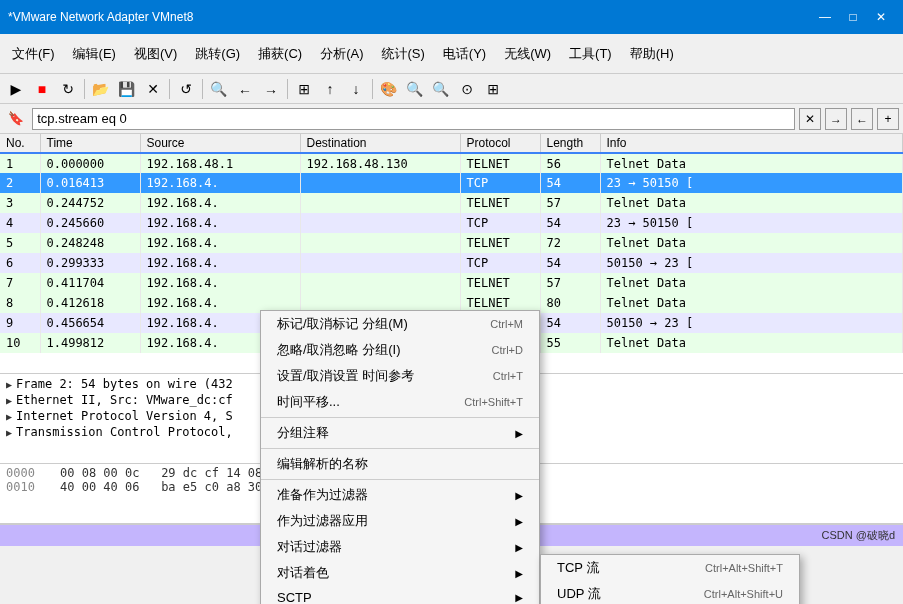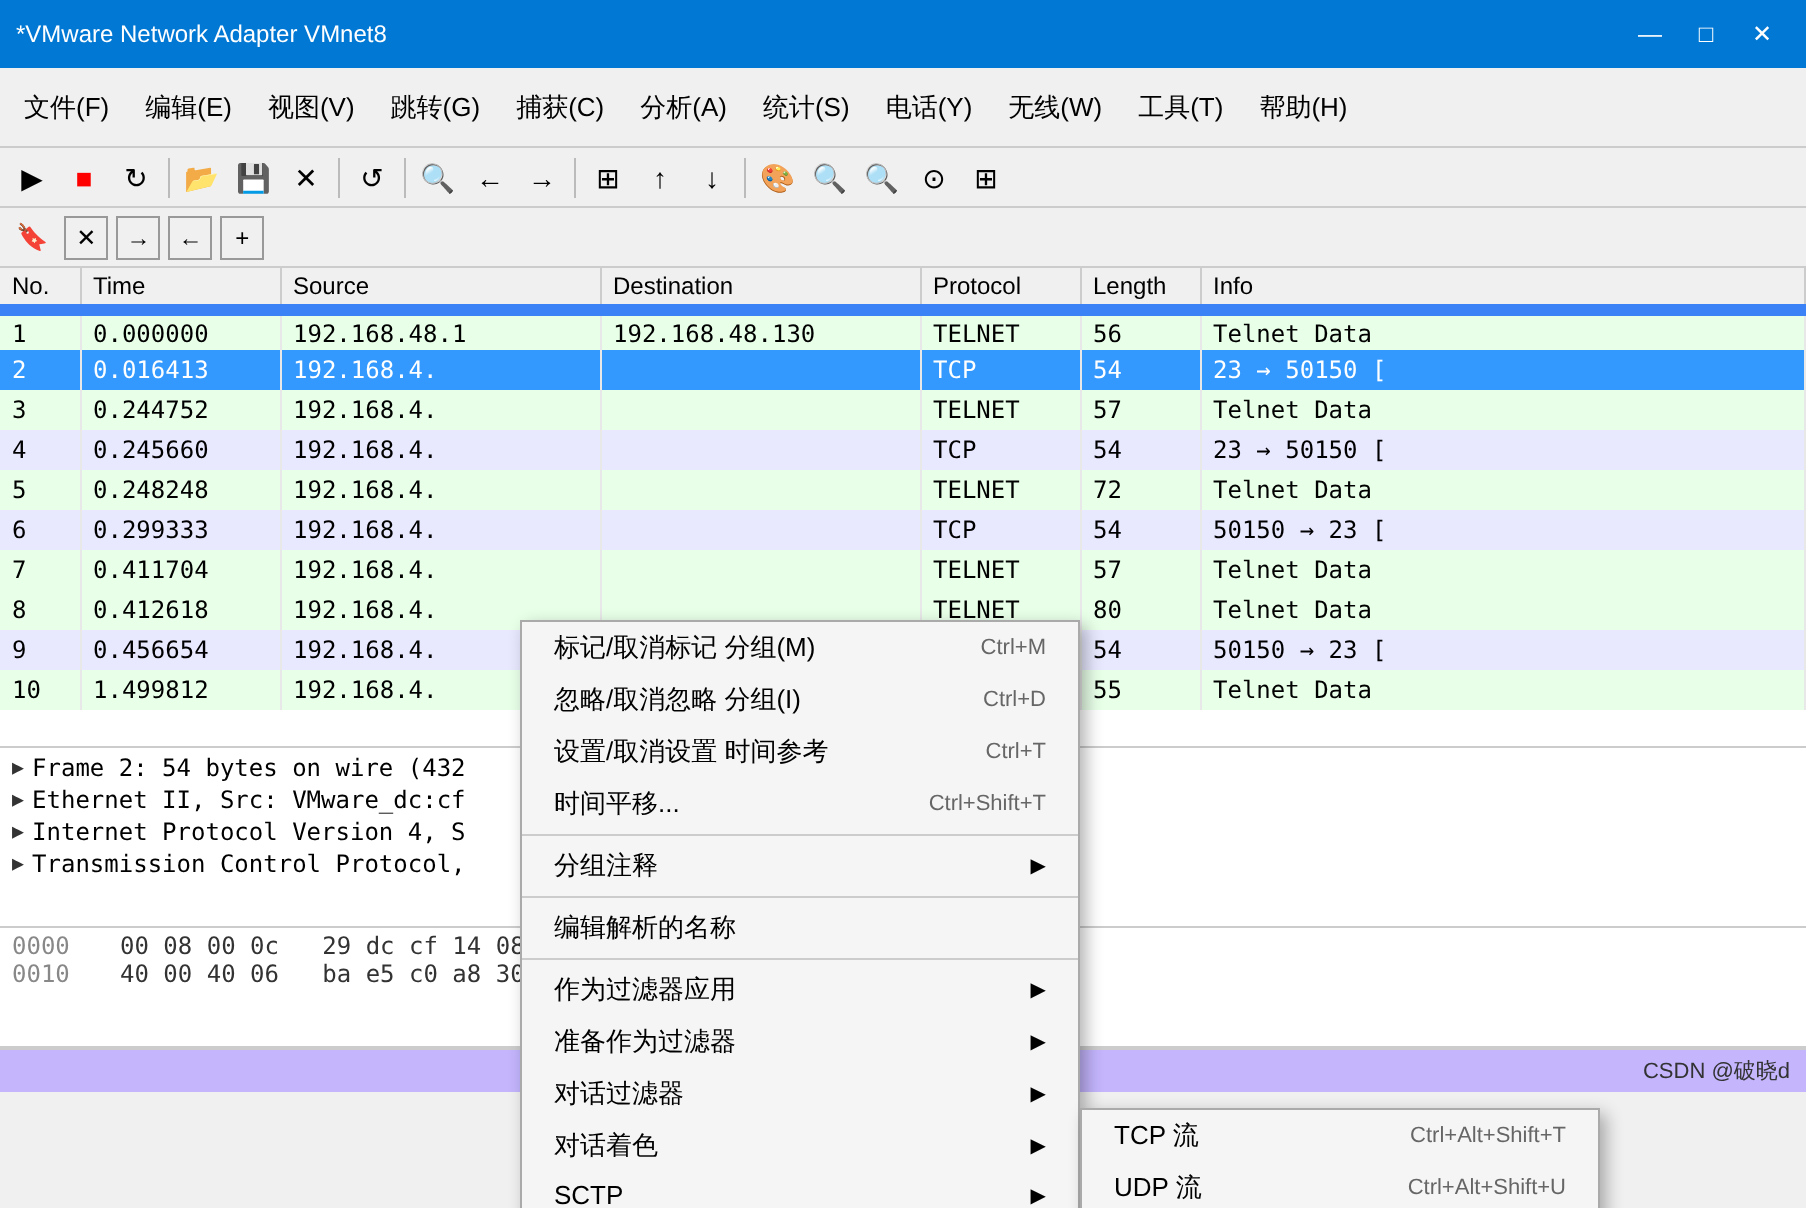--- a/index.html
+++ b/index.html
@@ -134,21 +134,21 @@
       position: relative;
     }
     .packet-table {
       width: 100%;
       border-collapse: collapse;
       font-size: 12px;
       font-family: monospace;
     }
     .packet-table thead th {
       background: #f0f0f0;
-      border-bottom: 6px solid #3b82f6;
+      border-bottom: 2px solid #3b82f6;
       border-right: 1px solid #ccc;
       padding: 2px 6px;
       text-align: left;
       font-weight: normal;
       font-family: 'SimSun', sans-serif;
       position: sticky;
       top: 0;
     }
     .packet-table tbody tr {
       height: 20px;
@@ -340,20 +340,21 @@
   <div class="toolbar-sep"></div>
   <div class="toolbar-btn">🎨</div>
   <div class="toolbar-btn">🔍</div>
   <div class="toolbar-btn">🔍</div>
   <div class="toolbar-btn">⊙</div>
   <div class="toolbar-btn">⊞</div>
 </div>
 
 <div class="filter-bar">
   <div class="filter-label">🔖</div>
+  <input class="filter-input" type="text" value="tcp.stream eq 0" style="">
   <div class="filter-btn">✕</div>
   <div class="filter-btn">→</div>
   <div class="filter-btn">←</div>
   <div class="filter-btn">+</div>
 </div>
 
 <div style="position:relative;">
 
   <div class="packet-list">
     <table class="packet-table">
@@ -515,24 +516,24 @@
       <div class="ctx-item has-sub">
         <span>分组注释</span>
         <span class="ctx-shortcut"></span>
       </div>
       <div class="ctx-separator"></div>
       <div class="ctx-item">
         <span>编辑解析的名称</span>
       </div>
       <div class="ctx-separator"></div>
       <div class="ctx-item has-sub">
+        <span>准备作为过滤器</span>
+      </div>
+      <div class="ctx-item has-sub">
         <span>作为过滤器应用</span>
-      </div>
-      <div class="ctx-item has-sub">
-        <span>准备作为过滤器</span>
       </div>
       <div class="ctx-item has-sub">
         <span>对话过滤器</span>
       </div>
       <div class="ctx-item has-sub">
         <span>对话着色</span>
       </div>
       <div class="ctx-item has-sub">
         <span>SCTP</span>
       </div>

